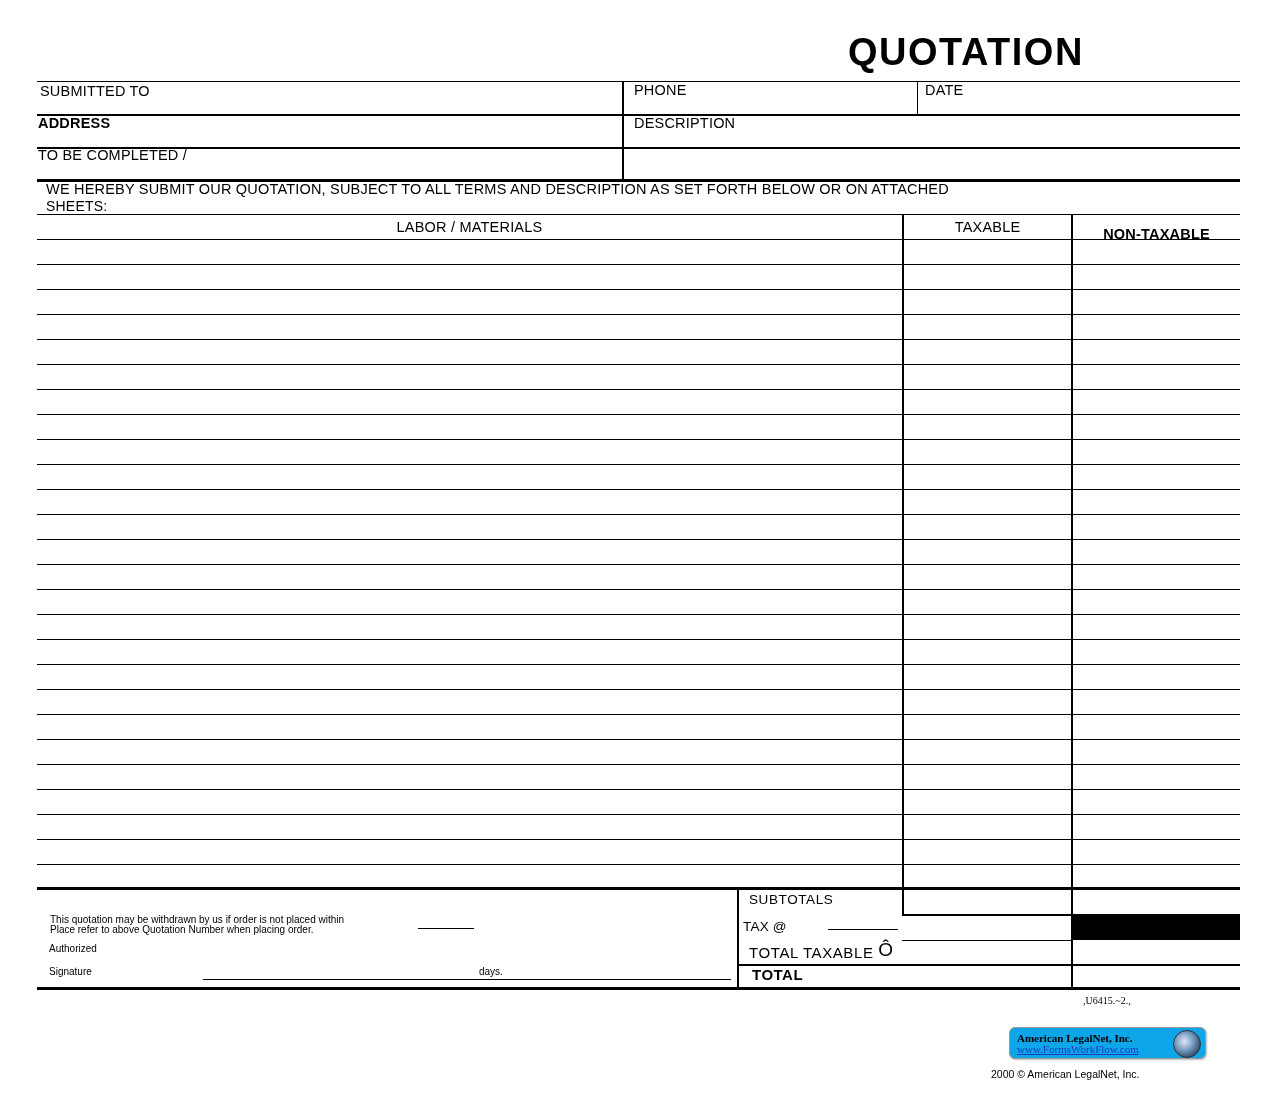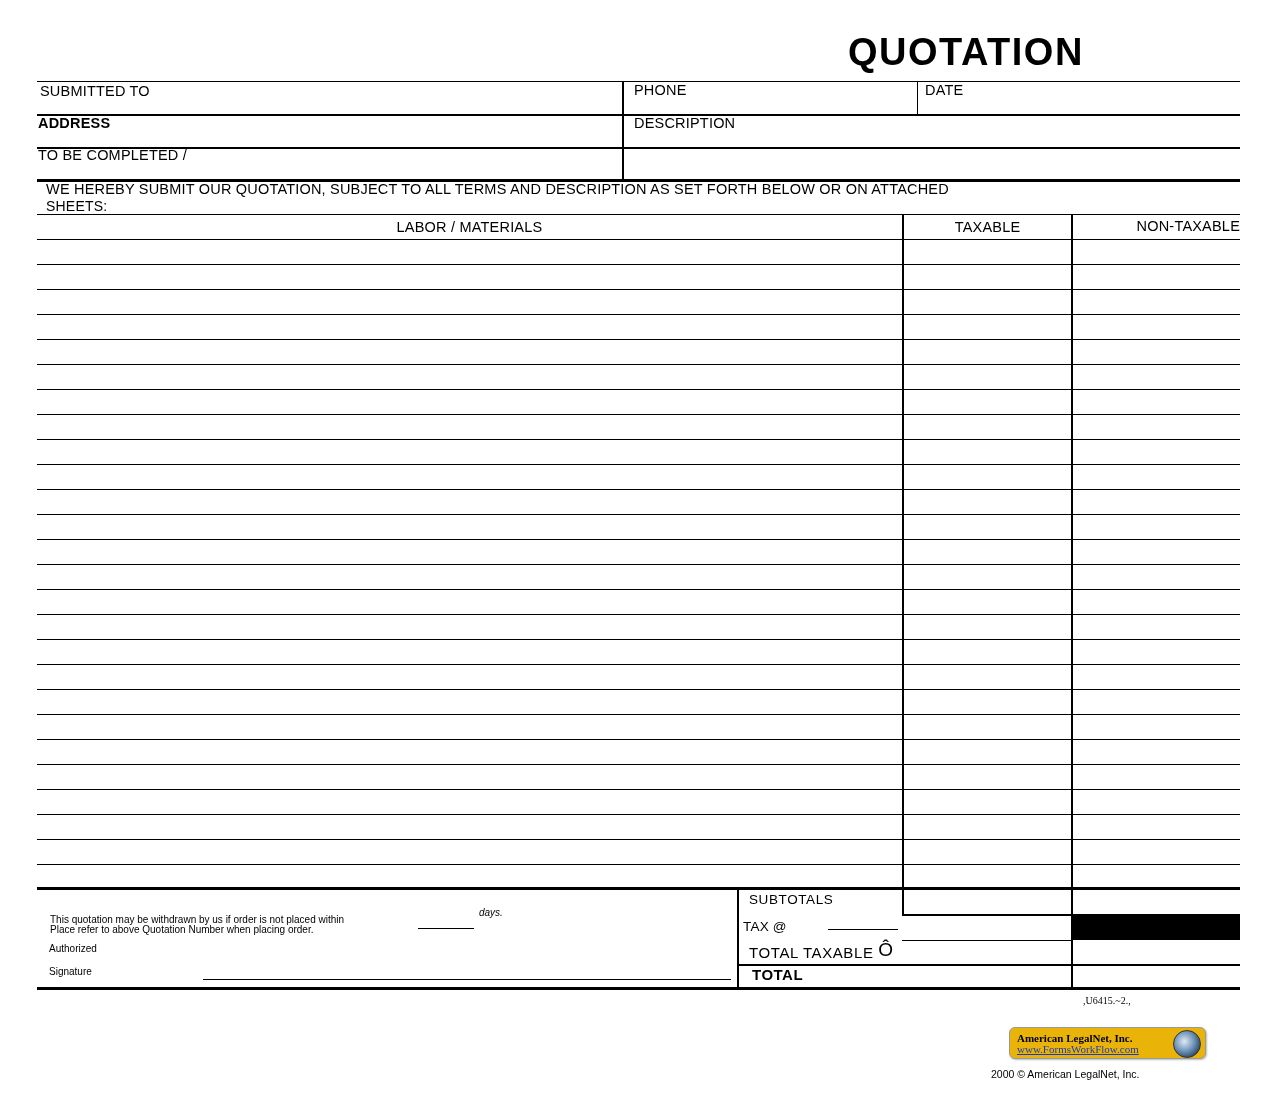--- a/index.html
+++ b/index.html
@@ -8,21 +8,21 @@
   .hline { position: absolute; height: 0; border-top: 1px solid #000; }
   .hline.thick { border-top-width: 3px; }
   .hline.med { border-top-width: 2px; }
   .vline { position: absolute; width: 0; border-left: 2px solid #000; }
   .vline.thin { border-left-width: 1px; }
   .lbl { position: absolute; font-size: 14.5px; letter-spacing: 0.2px; white-space: nowrap; }
   .title { position: absolute; left: 848px; top: 31px; font-size: 38px; font-weight: bold; letter-spacing: 1.5px; }
   .cell { position: absolute; }
   .small { position: absolute; font-size: 10px; white-space: nowrap; line-height: 10px; }
   .logo { position: absolute; left: 1009px; top: 1027px; width: 195px; height: 30px;
-          border: 1px solid #999; border-radius: 6px; box-shadow: 1px 1px 2px #bbb; background: #eab308; }
+          border: 1px solid #999; border-radius: 6px; box-shadow: 1px 1px 2px #bbb; background: #0ea5e9; }
   .logo .name { position: absolute; left: 7px; top: 4px; font-family: "Liberation Serif", serif; font-weight: bold; font-size: 11px; }
   .logo .url { position: absolute; left: 7px; top: 15px; font-family: "Liberation Serif", serif; font-size: 11px; color: #1a3cc0; text-decoration: underline; }
   .logo .globe { position: absolute; right: 4px; top: 2px; width: 26px; height: 26px; border-radius: 50%;
           background: radial-gradient(circle at 40% 40%, #dfe9f5 0%, #6e93b8 45%, #23425e 80%); border: 1px solid #333; }
   .blackfill { position: absolute; background: #000; }
 </style>
 </head>
 <body>
 
 <div class="title">QUOTATION</div>
@@ -53,21 +53,21 @@
   <span class="lbl" style="left:1px; top:-2px;text-align:right;">TO BE COMPLETED /</span>
 </div>
 <div class="cell" style="left:624px; top:149px; width:616px; height:30px;"></div>
 
 <div class="lbl" style="left:46px; top:181px; font-size:14.5px;">WE HEREBY SUBMIT OUR QUOTATION, SUBJECT TO ALL TERMS AND DESCRIPTION AS SET FORTH BELOW OR ON ATTACHED</div>
 <div class="lbl" style="left:46px; top:198px; font-size:14px;">SHEETS:</div>
 
 <div class="hline" style="left:37px; top:214px; width:1203px;"></div>
 <div class="lbl" style="left:37px; top:219px; width:865px; text-align:center;">LABOR / MATERIALS</div>
 <div class="lbl" style="left:904px; top:219px; width:167px; text-align:center;">TAXABLE</div>
-<div class="lbl" style="left:1073px; top:218px; width:167px; text-align:right;">NON-TAXABLE</div>
+<div class="lbl" style="left:1073px; top:226px; width:167px; text-align:center;font-weight:bold;">NON-TAXABLE</div>
 
 <div class="vline" style="left:902px; top:214px; height:701px;"></div>
 <div class="vline" style="left:1071px; top:214px; height:775px;"></div>
 
 <div id="rows">
     <div class="hline" style="left: 37px; top: 239px; width: 1203px;"></div>
     <div class="cell" style="left: 37px; top: 240px; width: 864px; height: 24px;"></div>
     <div class="cell" style="left: 904px; top: 240px; width: 166px; height: 24px;"></div>
     <div class="cell" style="left: 1073px; top: 240px; width: 167px; height: 24px;"></div>
     <div class="hline" style="left: 37px; top: 264px; width: 1203px;"></div>
@@ -168,21 +168,21 @@
     <div class="cell" style="left: 1073px; top: 840px; width: 167px; height: 24px;"></div>
     <div class="hline" style="left: 37px; top: 864px; width: 1203px;"></div>
   </div>
 
 <div class="hline thick" style="left:37px; top:887px; width:1203px;"></div>
 
 <div class="small" style="left:50px; top:915px;">
   <span>This quotation may be withdrawn by us if order is not placed within</span>
 </div>
 <div class="cell" style="left:418px; top:916px; width:56px; height:12px; border-bottom:1px solid #000;"></div>
-<div class="small" style="left:479px; top:908px;font-style:italic;">days.</div>
+<div class="small" style="left:479px; top:967px;">days.</div>
 <div class="small" style="left:50px; top:925px;">Place refer to above Quotation Number when placing order.</div>
 <div class="small" style="left:49px; top:944px;">Authorized</div>
 <div class="small" style="left:49px; top:954px;margin-top:13px;">Signature</div>
 <div class="cell" style="left:203px; top:960px; width:528px; height:19px; border-bottom:1px solid #000;"></div>
 
 <div class="vline" style="left:737px; top:889px; height:100px;"></div>
 <div class="lbl" style="left:749px; top:892px; font-size:13.5px; letter-spacing:0.6px;">SUBTOTALS</div>
 <div class="lbl" style="left:743px; top:919px; font-size:13.5px;">TAX @</div>
 <div class="cell" style="left:828px; top:918px; width:70px; height:11px; border-bottom:1px solid #000;"></div>
 <div class="lbl" style="left:749px; top:941px; font-size:15px; letter-spacing:0.6px;">

